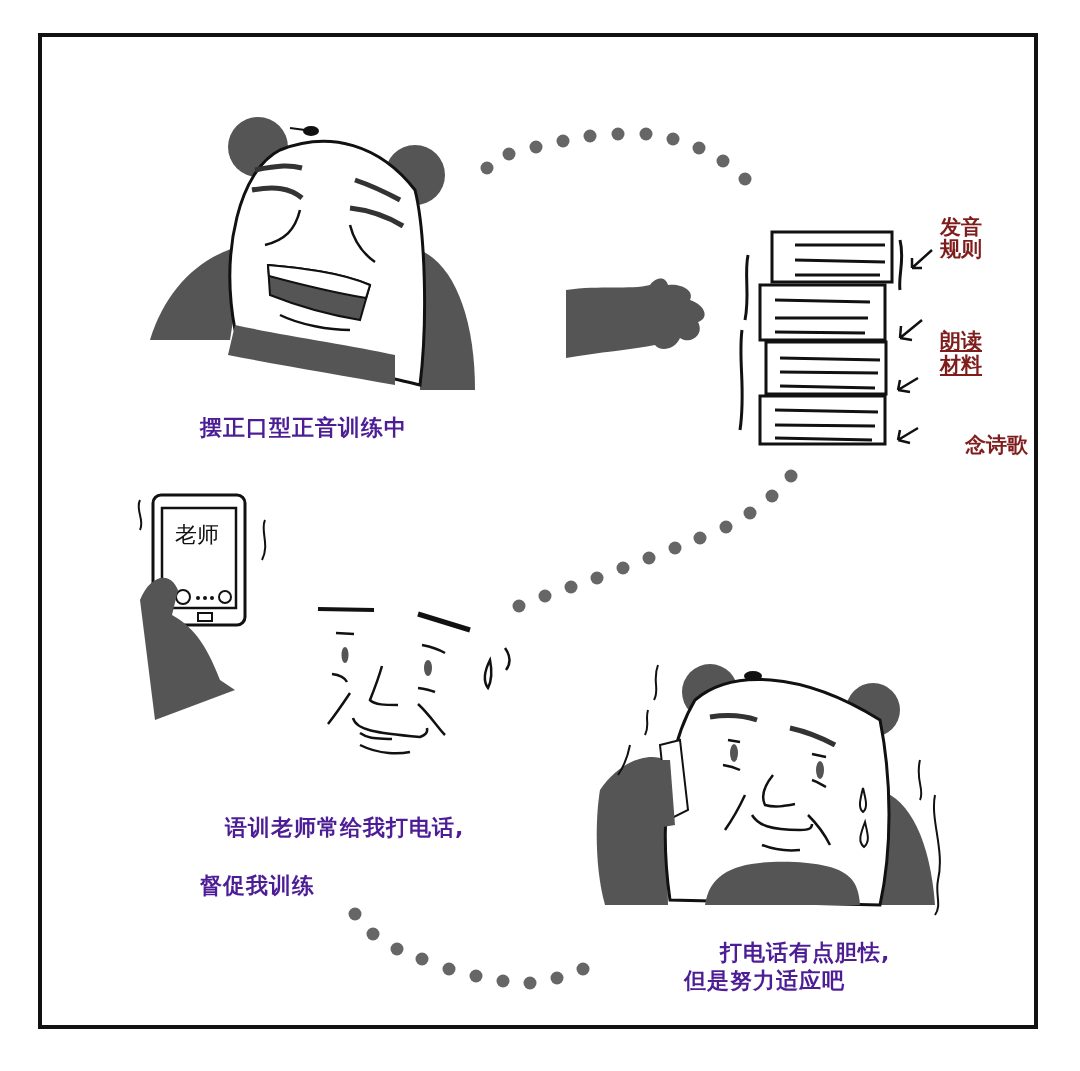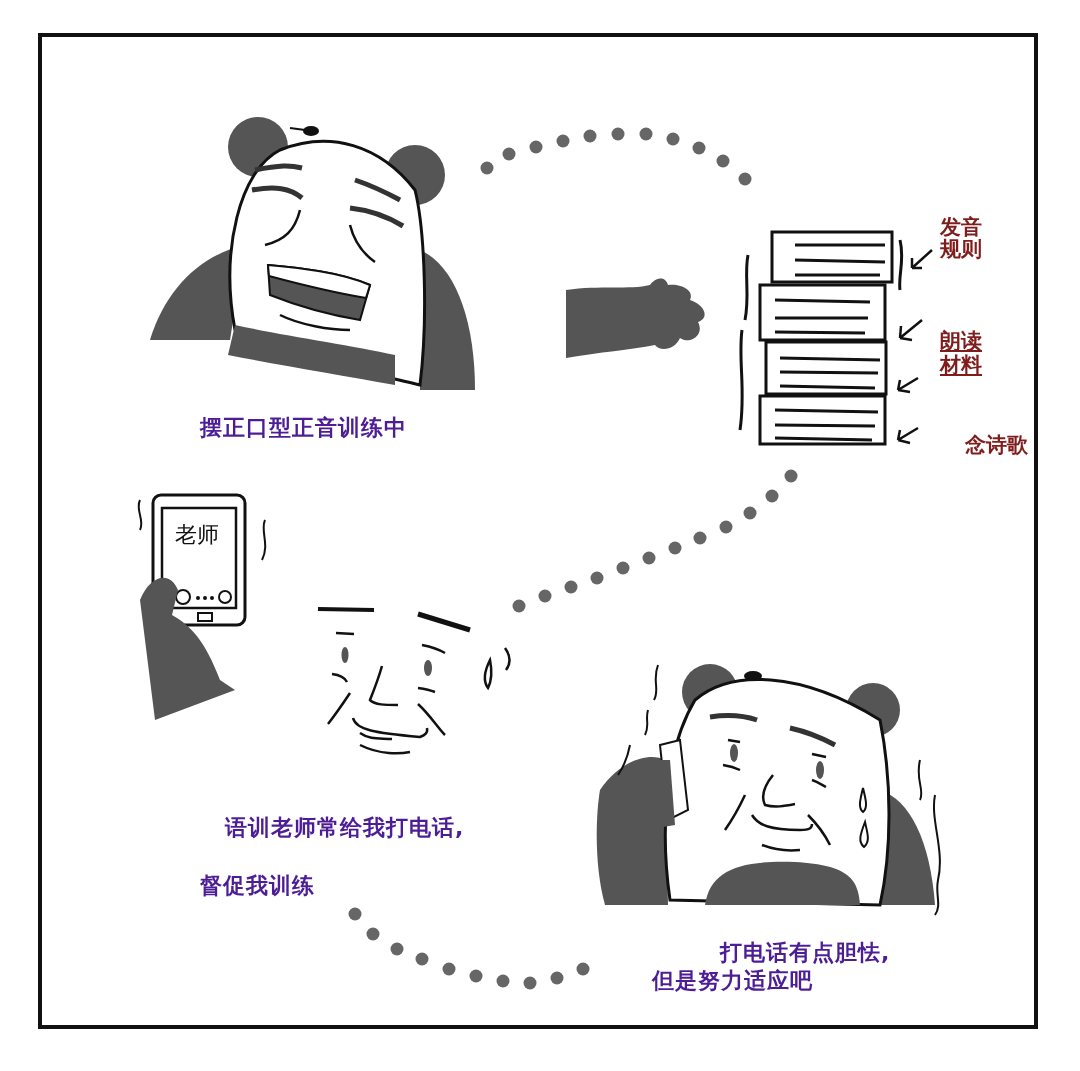--- a/index.html
+++ b/index.html
@@ -169,21 +169,21 @@
     <circle cx="583" cy="969" r="6.5"></circle>
   </g>
 </svg>
 
 <div class="caption" style="left:200px;top:415px;">摆正口型正音训练中</div>
 
 <div class="caption" style="left:200px;top:815px;margin-left:25px;">语训老师常给我打电话,</div>
 <div class="caption" style="left:200px;top:873px;">督促我训练</div>
 
 <div class="caption" style="left:720px;top:940px;">打电话有点胆怯,</div>
-<div class="caption" style="left:652px;top:968px;">但是努力适应吧</div>
+<div class="caption" style="left:684px;top:968px;">但是努力适应吧</div>
 
 <div class="label" style="left:940px;top:216px;">发音</div>
 <div class="label" style="left:940px;top:238px;">规则</div>
 
 <div class="label" style="left:940px;top:330px;text-decoration:underline;">朗读</div>
 <div class="label" style="left:940px;top:354px;text-decoration:underline;">材料</div>
 
 <div class="label" style="left:937px;top:434px;margin-left:28px;">念诗歌</div>
 
 </body></html>

